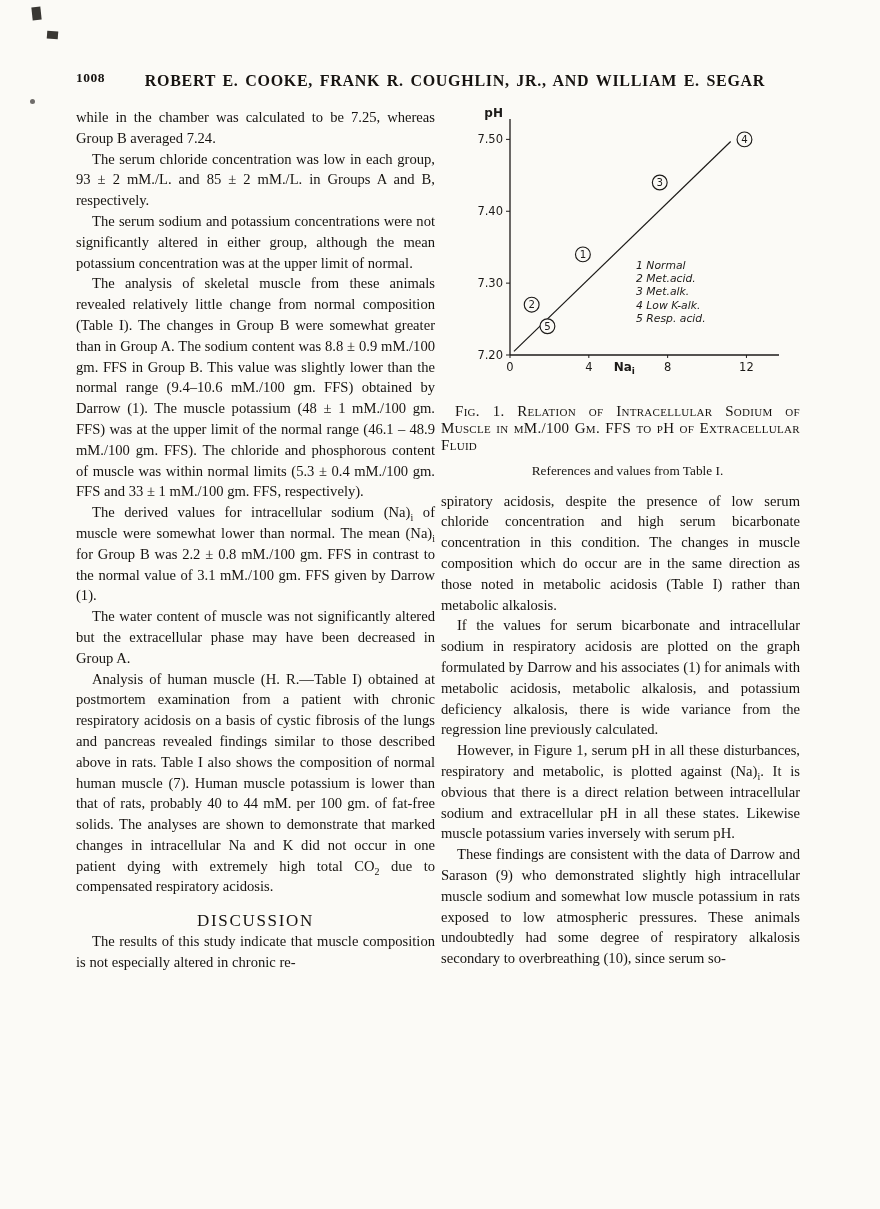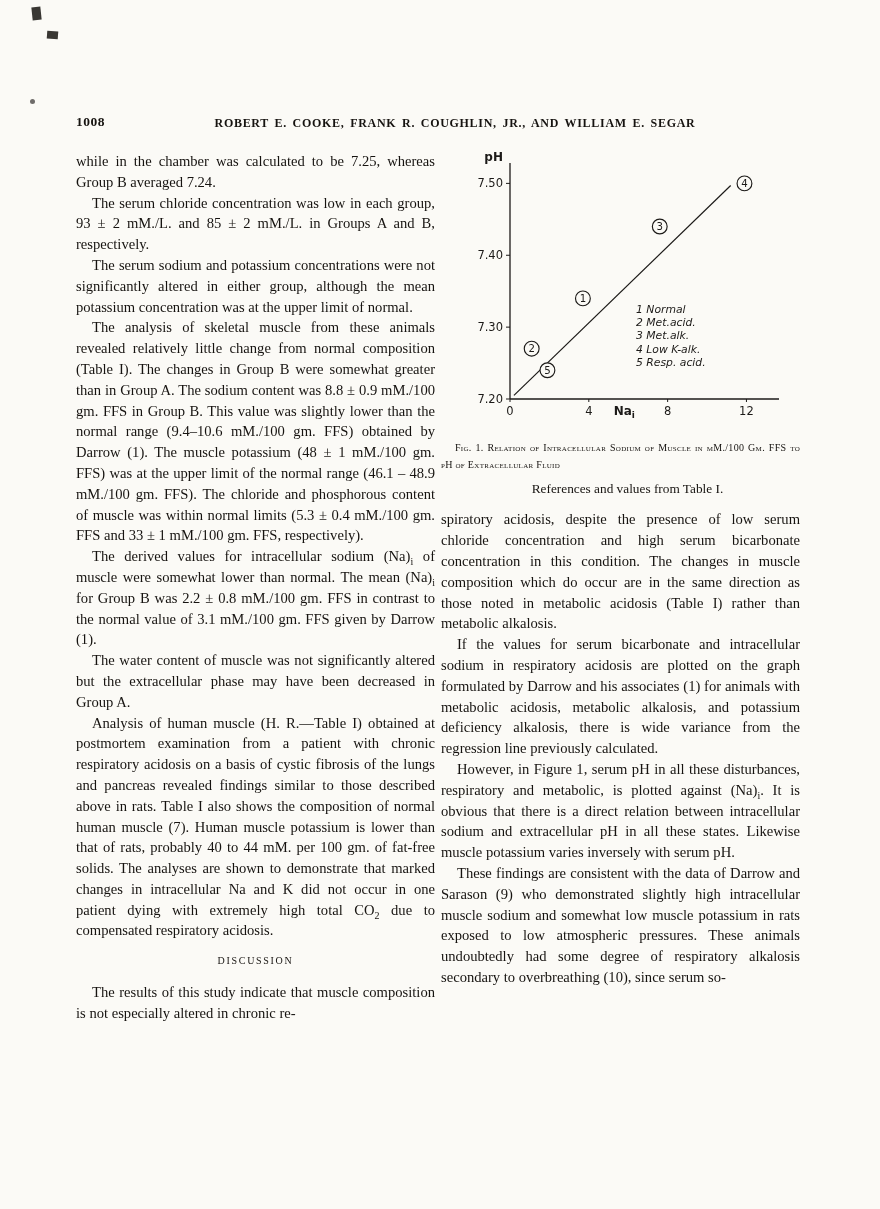--- a/index.html
+++ b/index.html
@@ -13,34 +13,34 @@
   .page { position: relative; width: 100%; height: 100%; padding: 70px 80px 0 76px; box-sizing: border-box; }
 
   
   .artifact { position: absolute; background: #23211e; opacity: .9; }
   .a1 { left: 32px; top: 7px;  width: 9px;  height: 13px; transform: rotate(-6deg); }
   .a2 { left: 47px; top: 31px; width: 11px; height: 8px;  transform: rotate(4deg); }
   .a3 { left: 30px; top: 99px; width: 5px;  height: 5px;  border-radius: 50%; opacity: .65; }
 
   .page-header { position: relative; height: 20px; }
   .page-number { position: absolute; left: 0; top: 0; font-size: 13.5px; font-weight: bold; letter-spacing: .5px; }
-  .running-head { display: block; text-align: center; font-size: 12px; font-weight: bold; letter-spacing: .7px; word-spacing: 2px; padding: 2px 0 0 34px; margin-top: 44px; }
+  .running-head { display: block; text-align: center; font-size: 16px; font-weight: bold; letter-spacing: .7px; word-spacing: 2px; padding: 2px 0 0 34px; }
 
   .columns { display: flex; gap: 6px; margin-top: 17px; }
   .col { width: 361.5px; }
 
   .col p { margin: 0; font-size: 14.6px; line-height: 20.8px; text-align: justify; text-indent: 16px; }
   .col p.no-indent { text-indent: 0; }
   .col p sub { font-size: 10px; line-height: 0; }
 
-  .section-heading { text-align: center; font-size: 10px; font-weight: normal; letter-spacing: 1.7px; margin: 14px 0 16px; }
+  .section-heading { text-align: center; font-size: 17px; font-weight: normal; letter-spacing: 1.7px; margin: 14px 0 0; }
 
   figure { margin: 0 0 12px 0; }
   .chart-wrap { display: flex; justify-content: center; }
-  .col .fig-caption { font-size: 10px; line-height: 17.2px; font-variant: small-caps; letter-spacing: .3px; margin-top: 4px; text-indent: 14px; }
+  .col .fig-caption { font-size: 15px; line-height: 17.2px; font-variant: small-caps; letter-spacing: .3px; margin-top: 12px; text-indent: 14px; }
   .col .fig-note { font-size: 13.3px; line-height: 17px; margin-top: 7px; text-indent: 14px; text-align: center; }
 
   svg text { font-family: "DejaVu Sans", sans-serif; fill: #1c1a18; }
 </style>
 </head>
 <body>
 
 <div class="page">
 
   <div class="artifact a1"></div>

